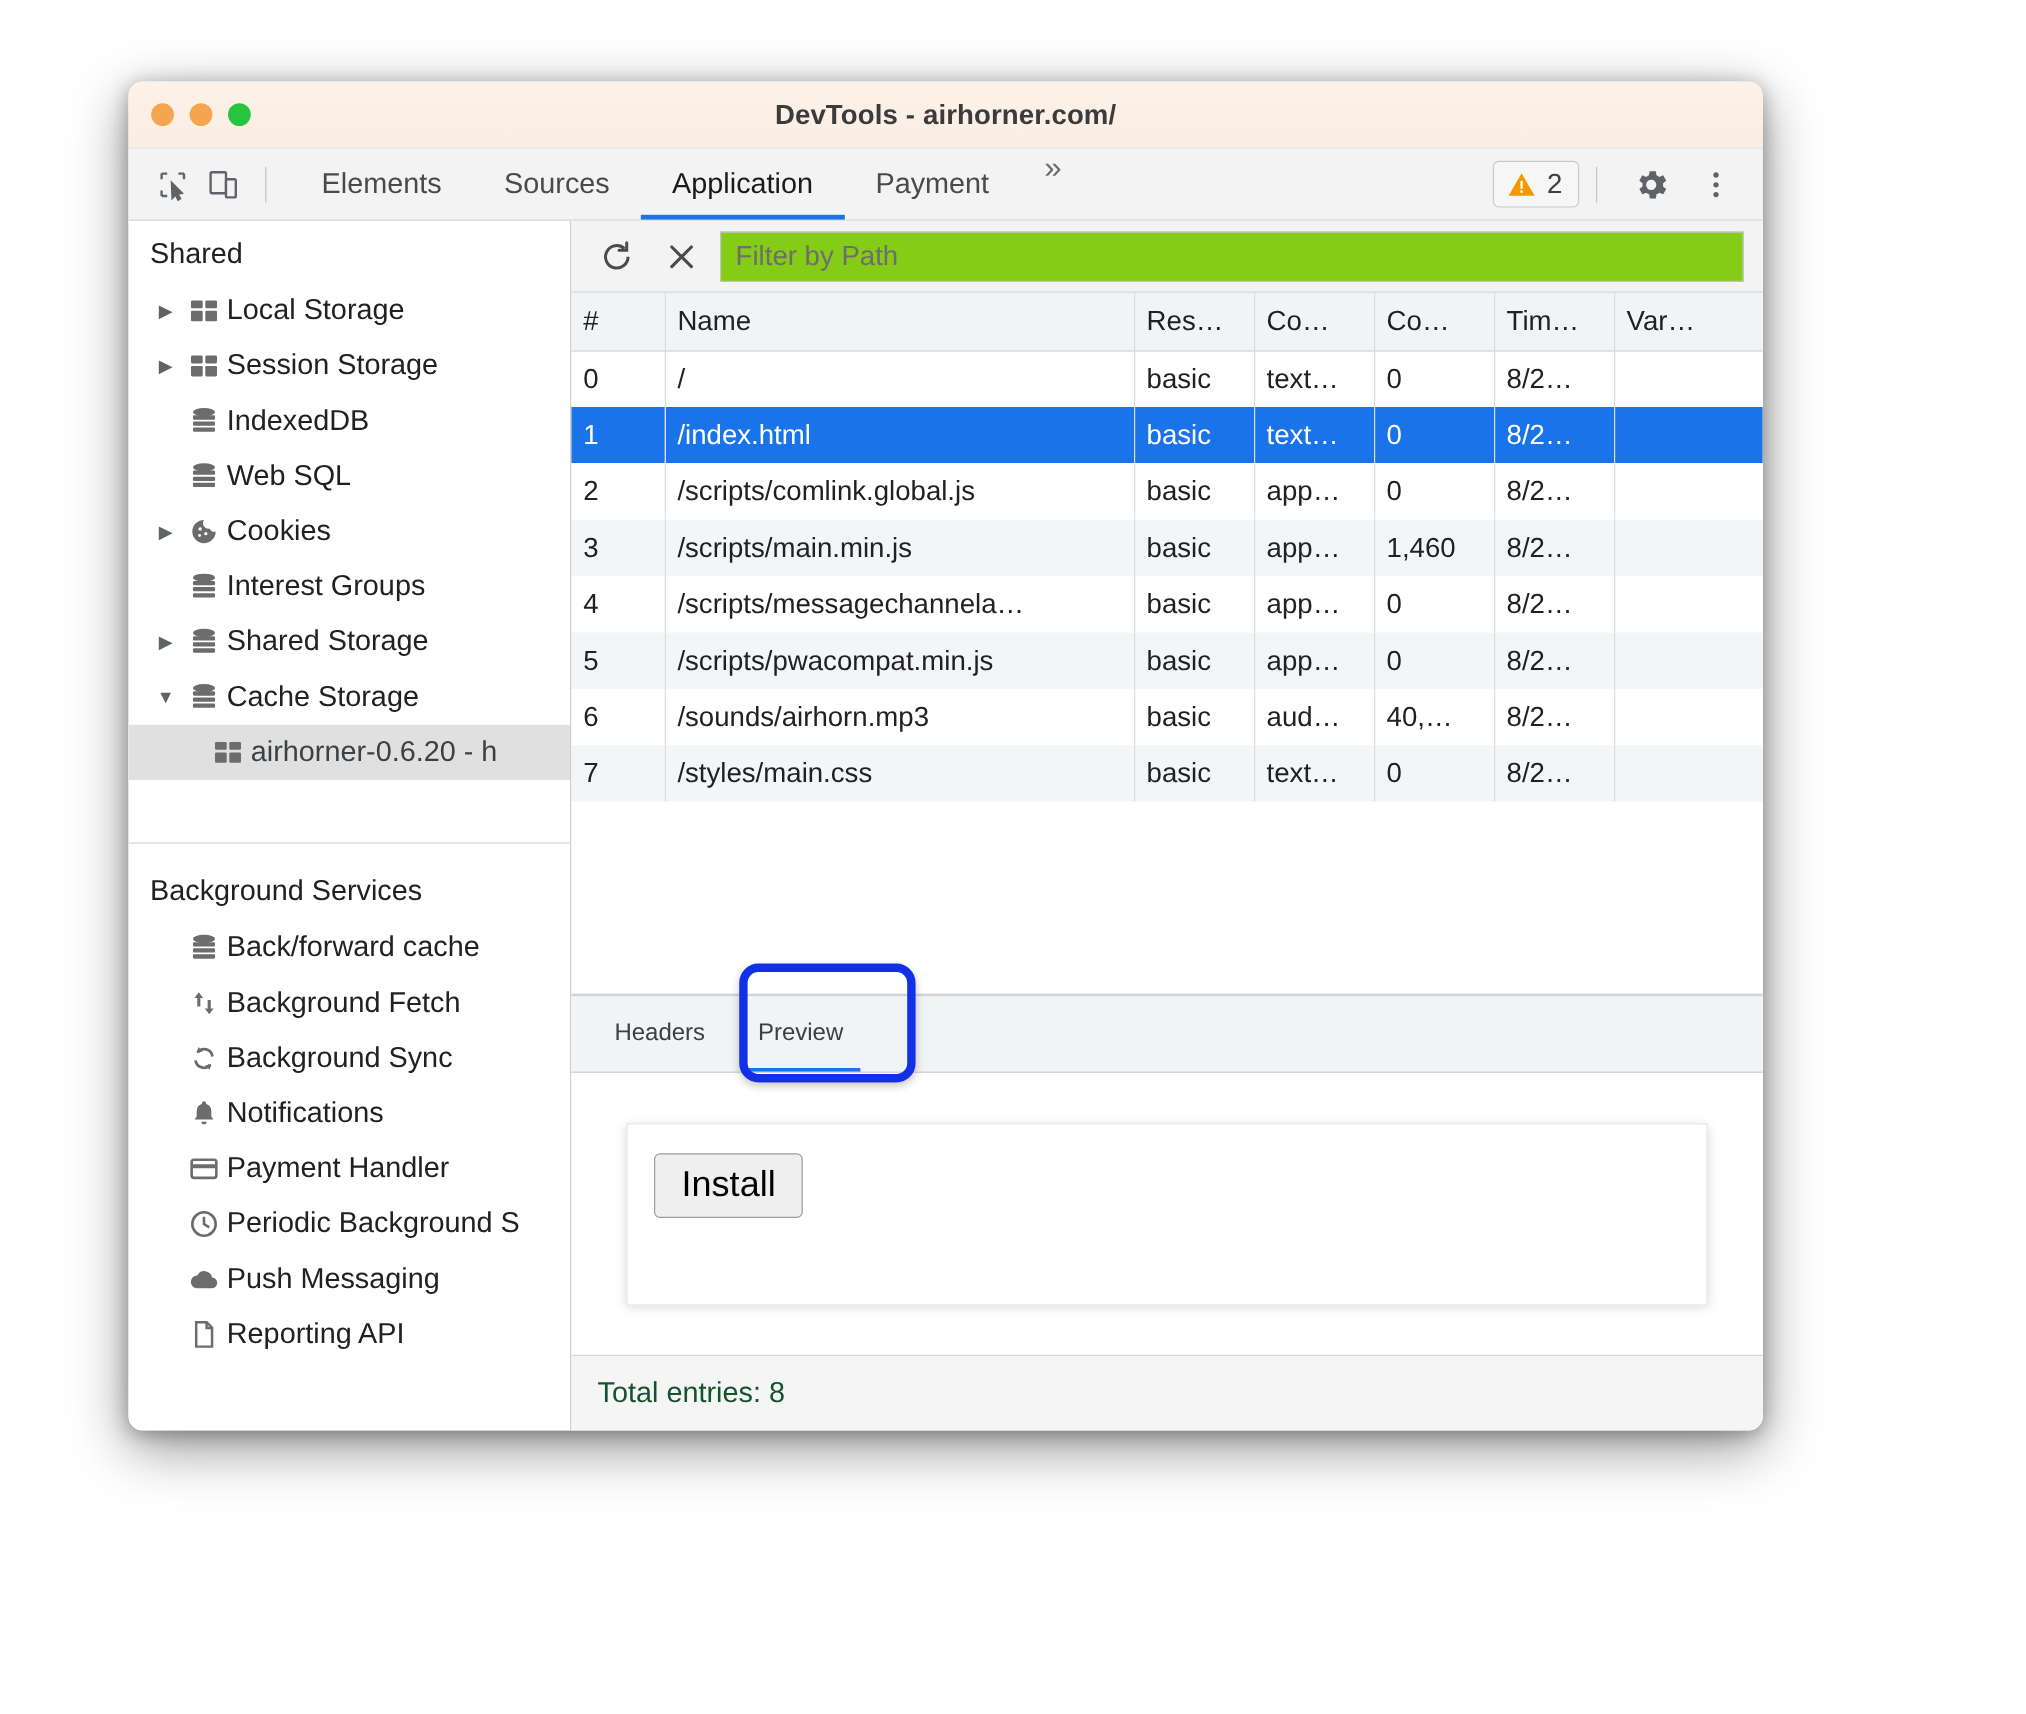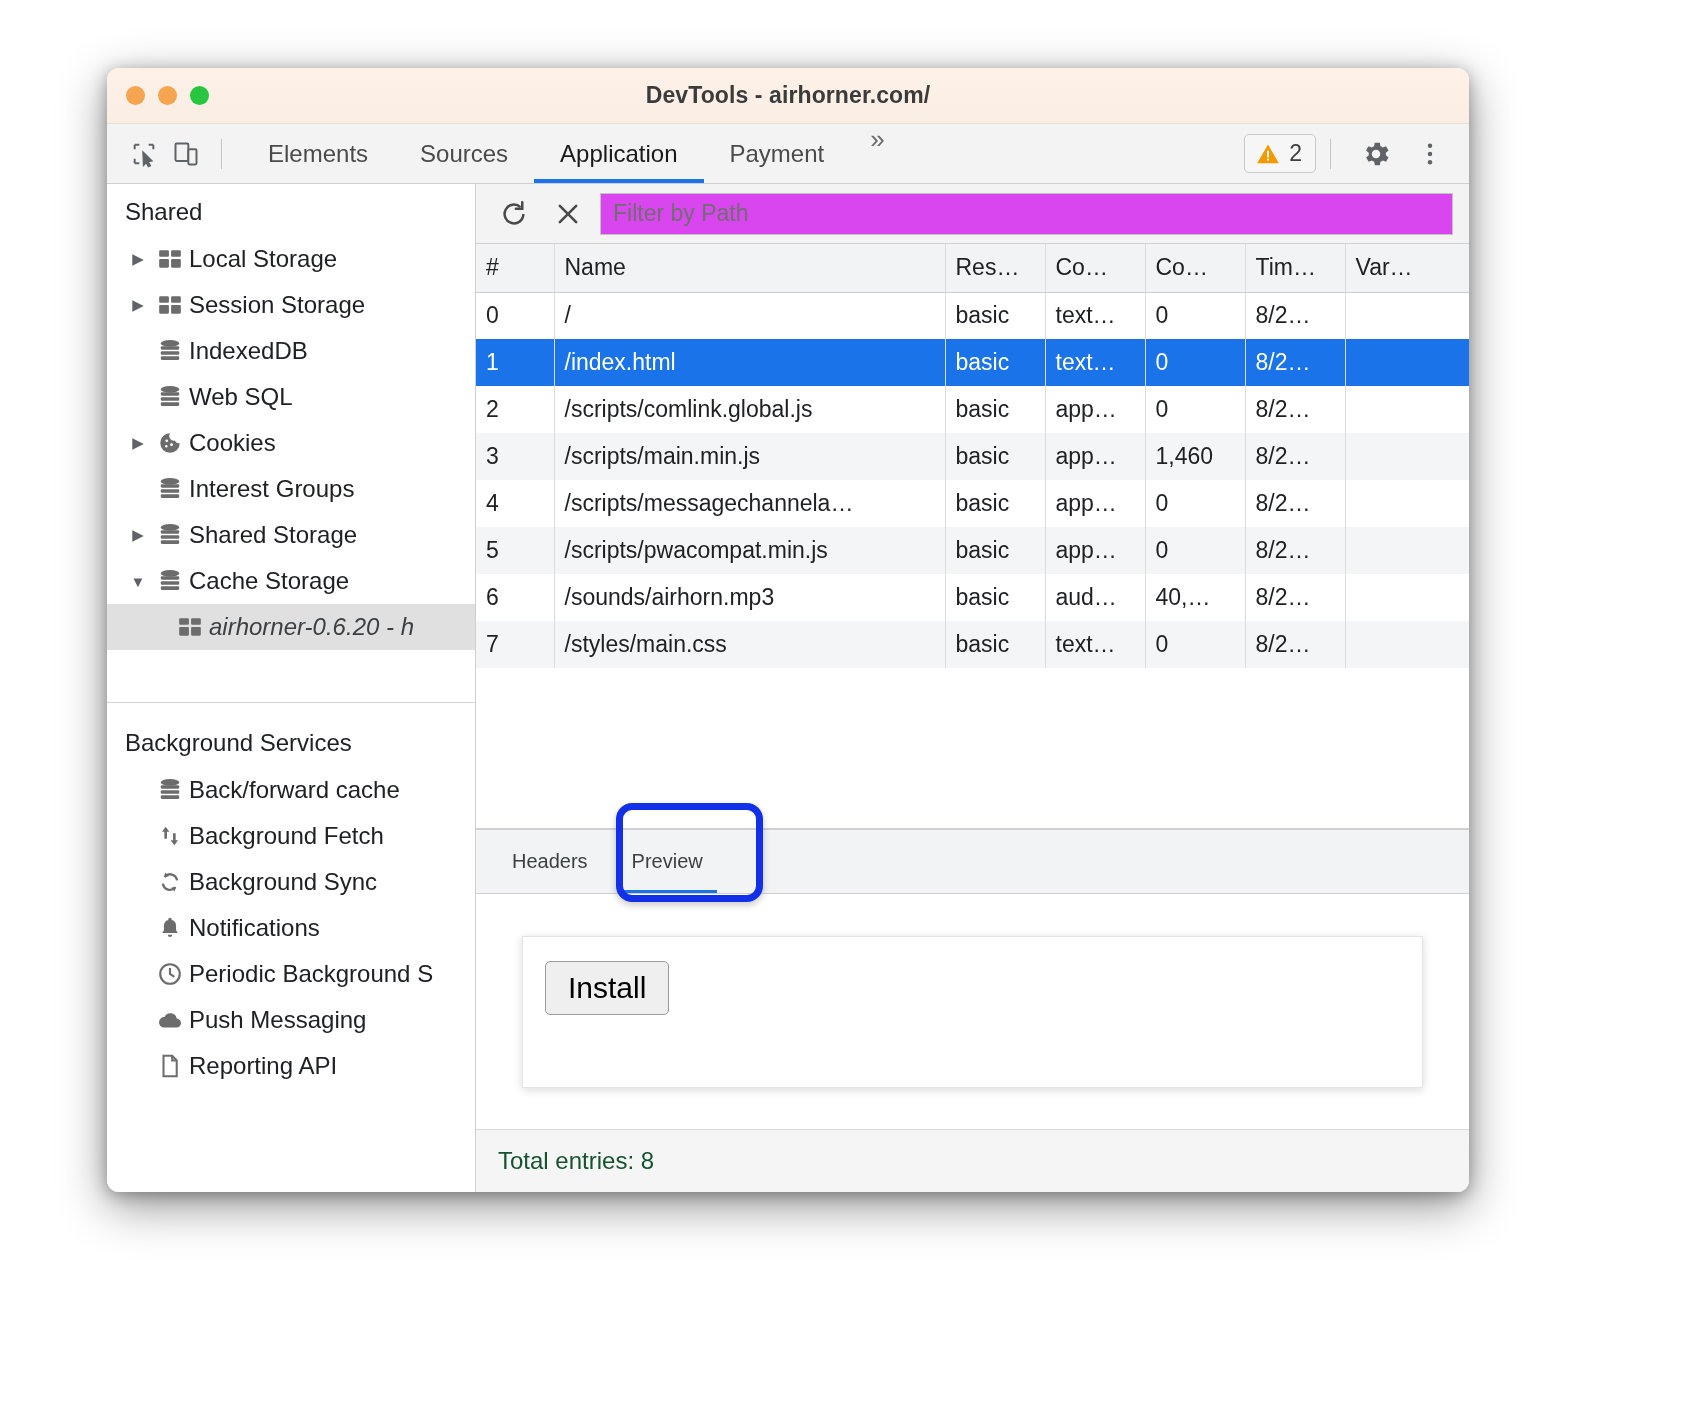--- a/index.html
+++ b/index.html
@@ -102,21 +102,21 @@
     padding: 14px 0 10px 18px;
   }
   .sb-item {
     display: flex; align-items: center;
     height: 46px;
     padding-left: 18px;
     font-size: 24px; color: #202124;
     cursor: pointer; white-space: nowrap;
   }
   .sb-item.child { padding-left: 64px; }
-  .sb-item.selected { background: #e0e0e0; color: #3c4043; font-style: italic; }
+  .sb-item.selected { background: #e0e0e0; color: #3c4043; }
   .twisty {
     width: 26px; flex: 0 0 26px;
     display: flex; align-items: center; justify-content: center;
     color: #5f6368; font-size: 15px;
   }
   .twisty.spacer { visibility: hidden; }
   .sb-icon {
     width: 38px; flex: 0 0 38px;
     display: flex; align-items: center; justify-content: center;
     color: #6c6c6c;
@@ -135,21 +135,21 @@
     display: flex; align-items: center; padding: 0 16px;
     gap: 10px;
   }
   .fb-btn {
     width: 44px; height: 44px;
     display: flex; align-items: center; justify-content: center;
     color: #4a4a4a; cursor: pointer;
   }
   .filter-input {
     flex: 1; height: 42px;
-    border: 1px solid #c3c3c3; background: #d946ef;
+    border: 1px solid #c3c3c3; background: #84cc16;
     font-size: 23px; color: #202124;
     padding: 0 12px;
     font-family: "Liberation Sans", sans-serif;
     outline: none;
   }
   .filter-input::placeholder { color: #6e6e6e; }
 
   
   .tablewrap { flex: 0 0 auto; background: #fff; }
   table.reqs { width: 100%; border-collapse: collapse; table-layout: fixed; }
@@ -474,20 +474,30 @@
           <span class="twisty spacer">▶</span>
           <span class="sb-icon">
             <svg width="26" height="26" viewBox="0 0 24 24" fill="currentColor">
               <path d="M12 2.5a1.6 1.6 0 0 1 1.6 1.6v.5A5.6 5.6 0 0 1 17.6 10v4l1.6 2.6H4.8L6.4 14v-4a5.6 5.6 0 0 1 4-5.4v-.5A1.6 1.6 0 0 1 12 2.5z"></path>
               <path d="M10 18.2h4a2 2 0 0 1-4 0z"></path>
             </svg>
           </span>
           <span class="sb-label">Notifications</span>
         </div>
 
+        <div class="sb-item">
+          <span class="twisty spacer">▶</span>
+          <span class="sb-icon">
+            <svg width="26" height="26" viewBox="0 0 24 24" fill="none" stroke="currentColor" stroke-width="2">
+              <rect x="2.5" y="5" width="19" height="14" rx="1.8"></rect>
+              <path d="M2.5 10h19" stroke-width="3"></path>
+            </svg>
+          </span>
+          <span class="sb-label">Payment Handler</span>
+        </div>
 
         <div class="sb-item">
           <span class="twisty spacer">▶</span>
           <span class="sb-icon">
             <svg width="26" height="26" viewBox="0 0 24 24" fill="none" stroke="currentColor" stroke-width="2">
               <circle cx="12" cy="12" r="9"></circle>
                 <path d="M12 6.5V12l4 2.6"></path>
             </svg>
           </span>
           <span class="sb-label">Periodic Background S</span>

